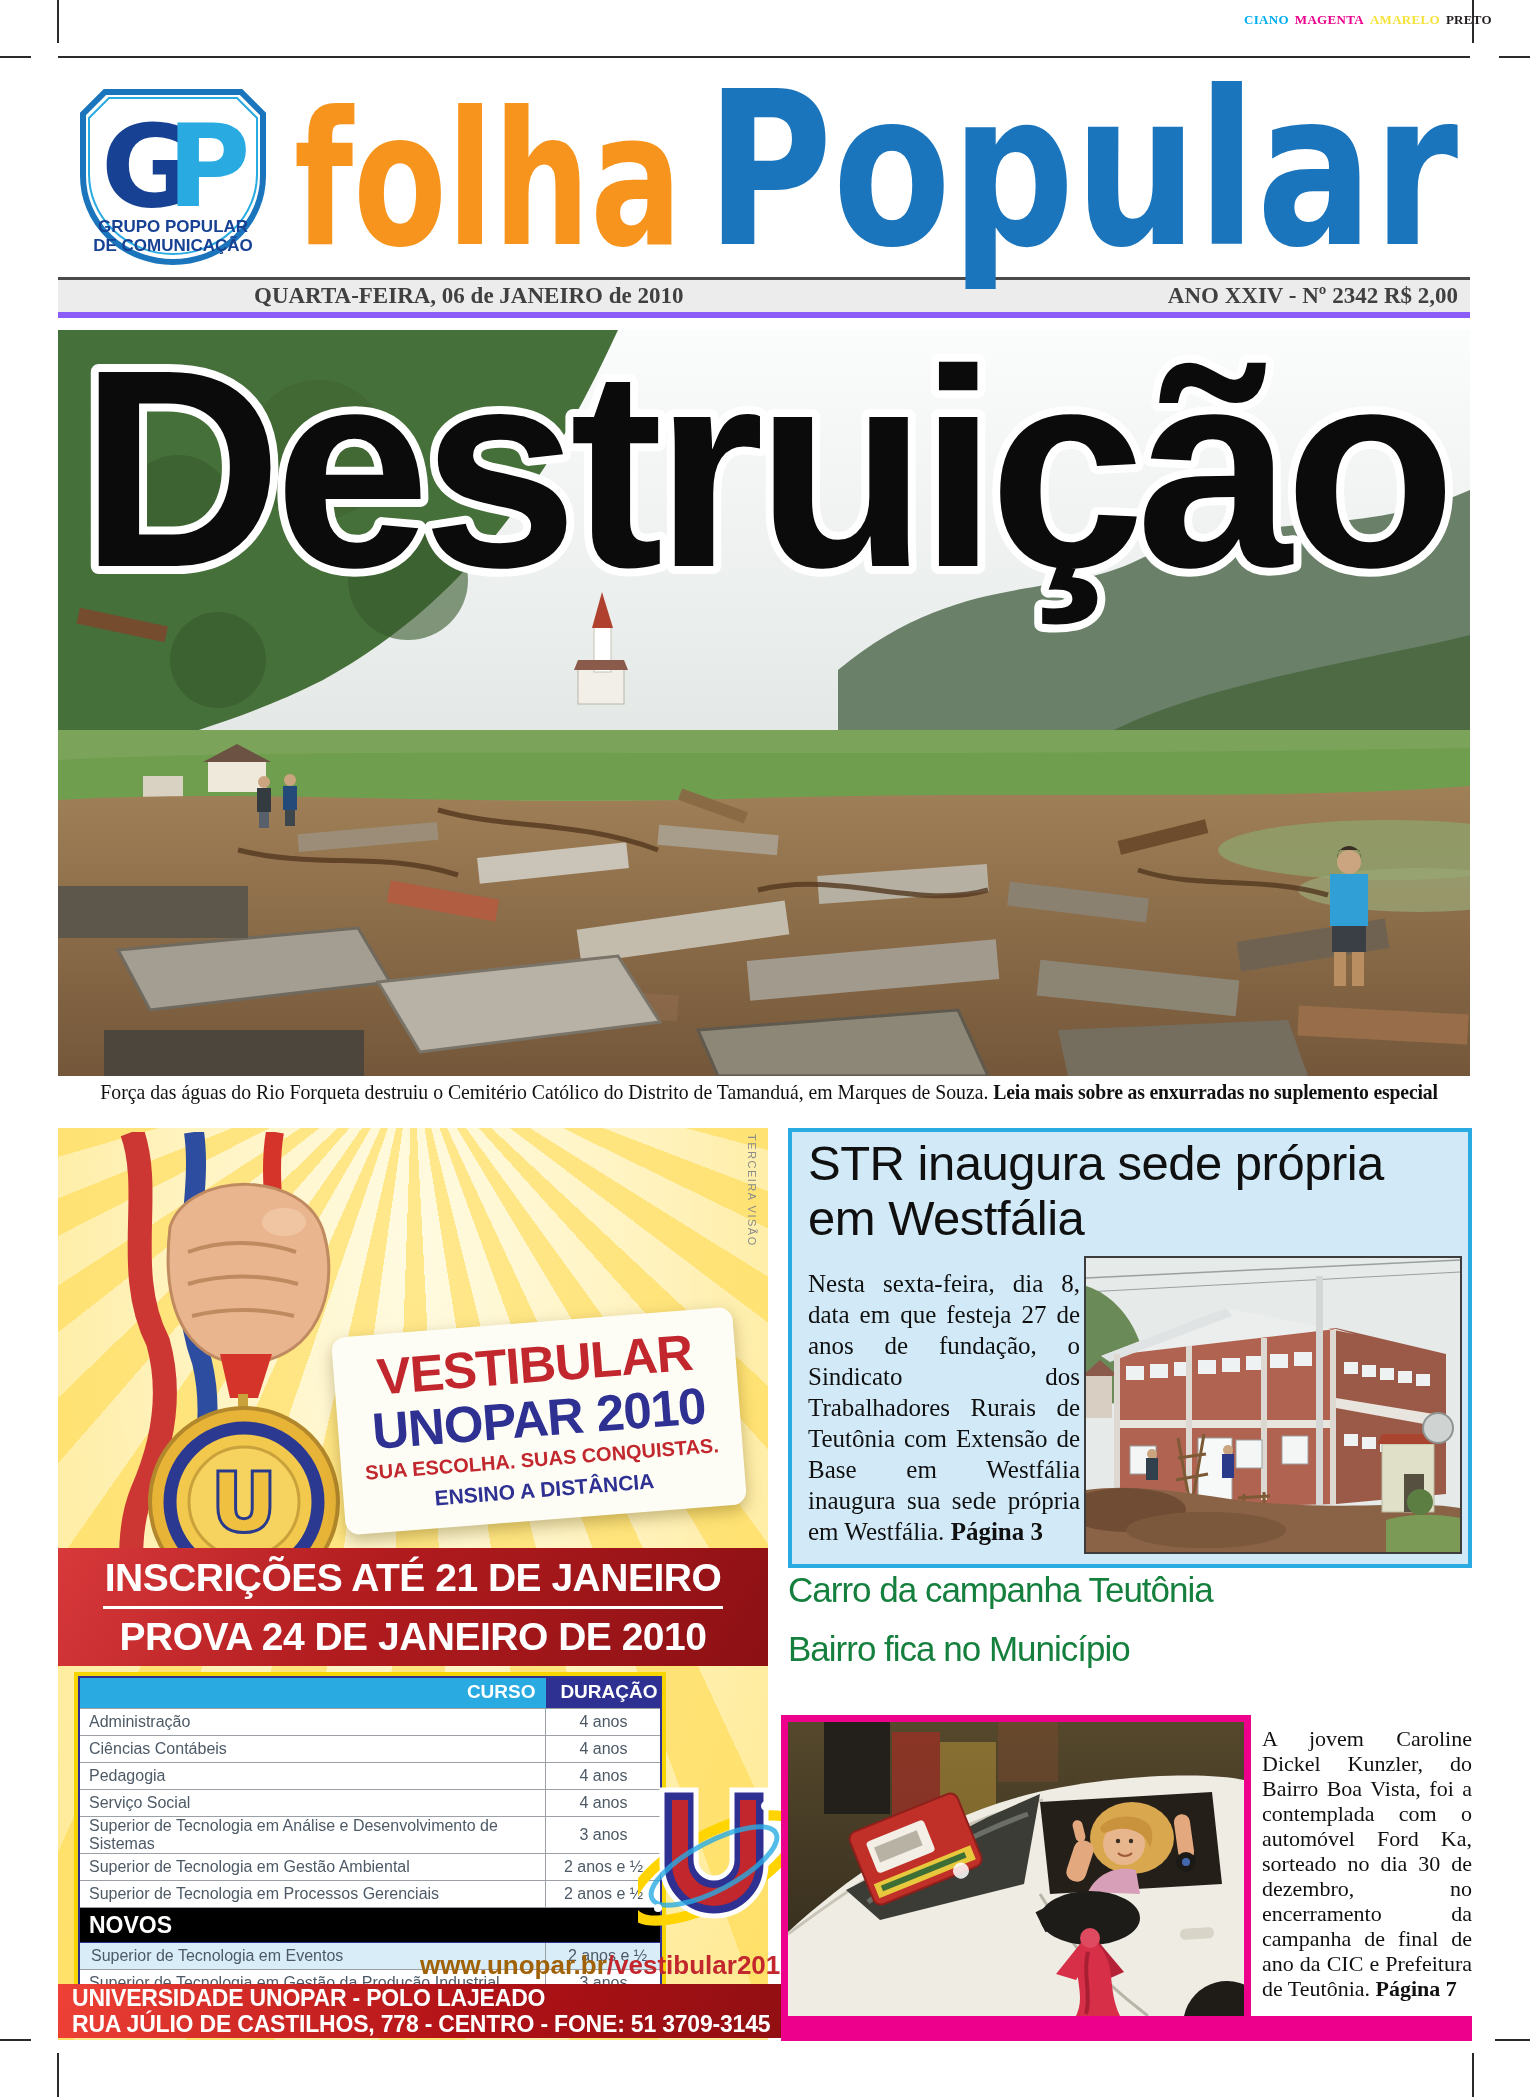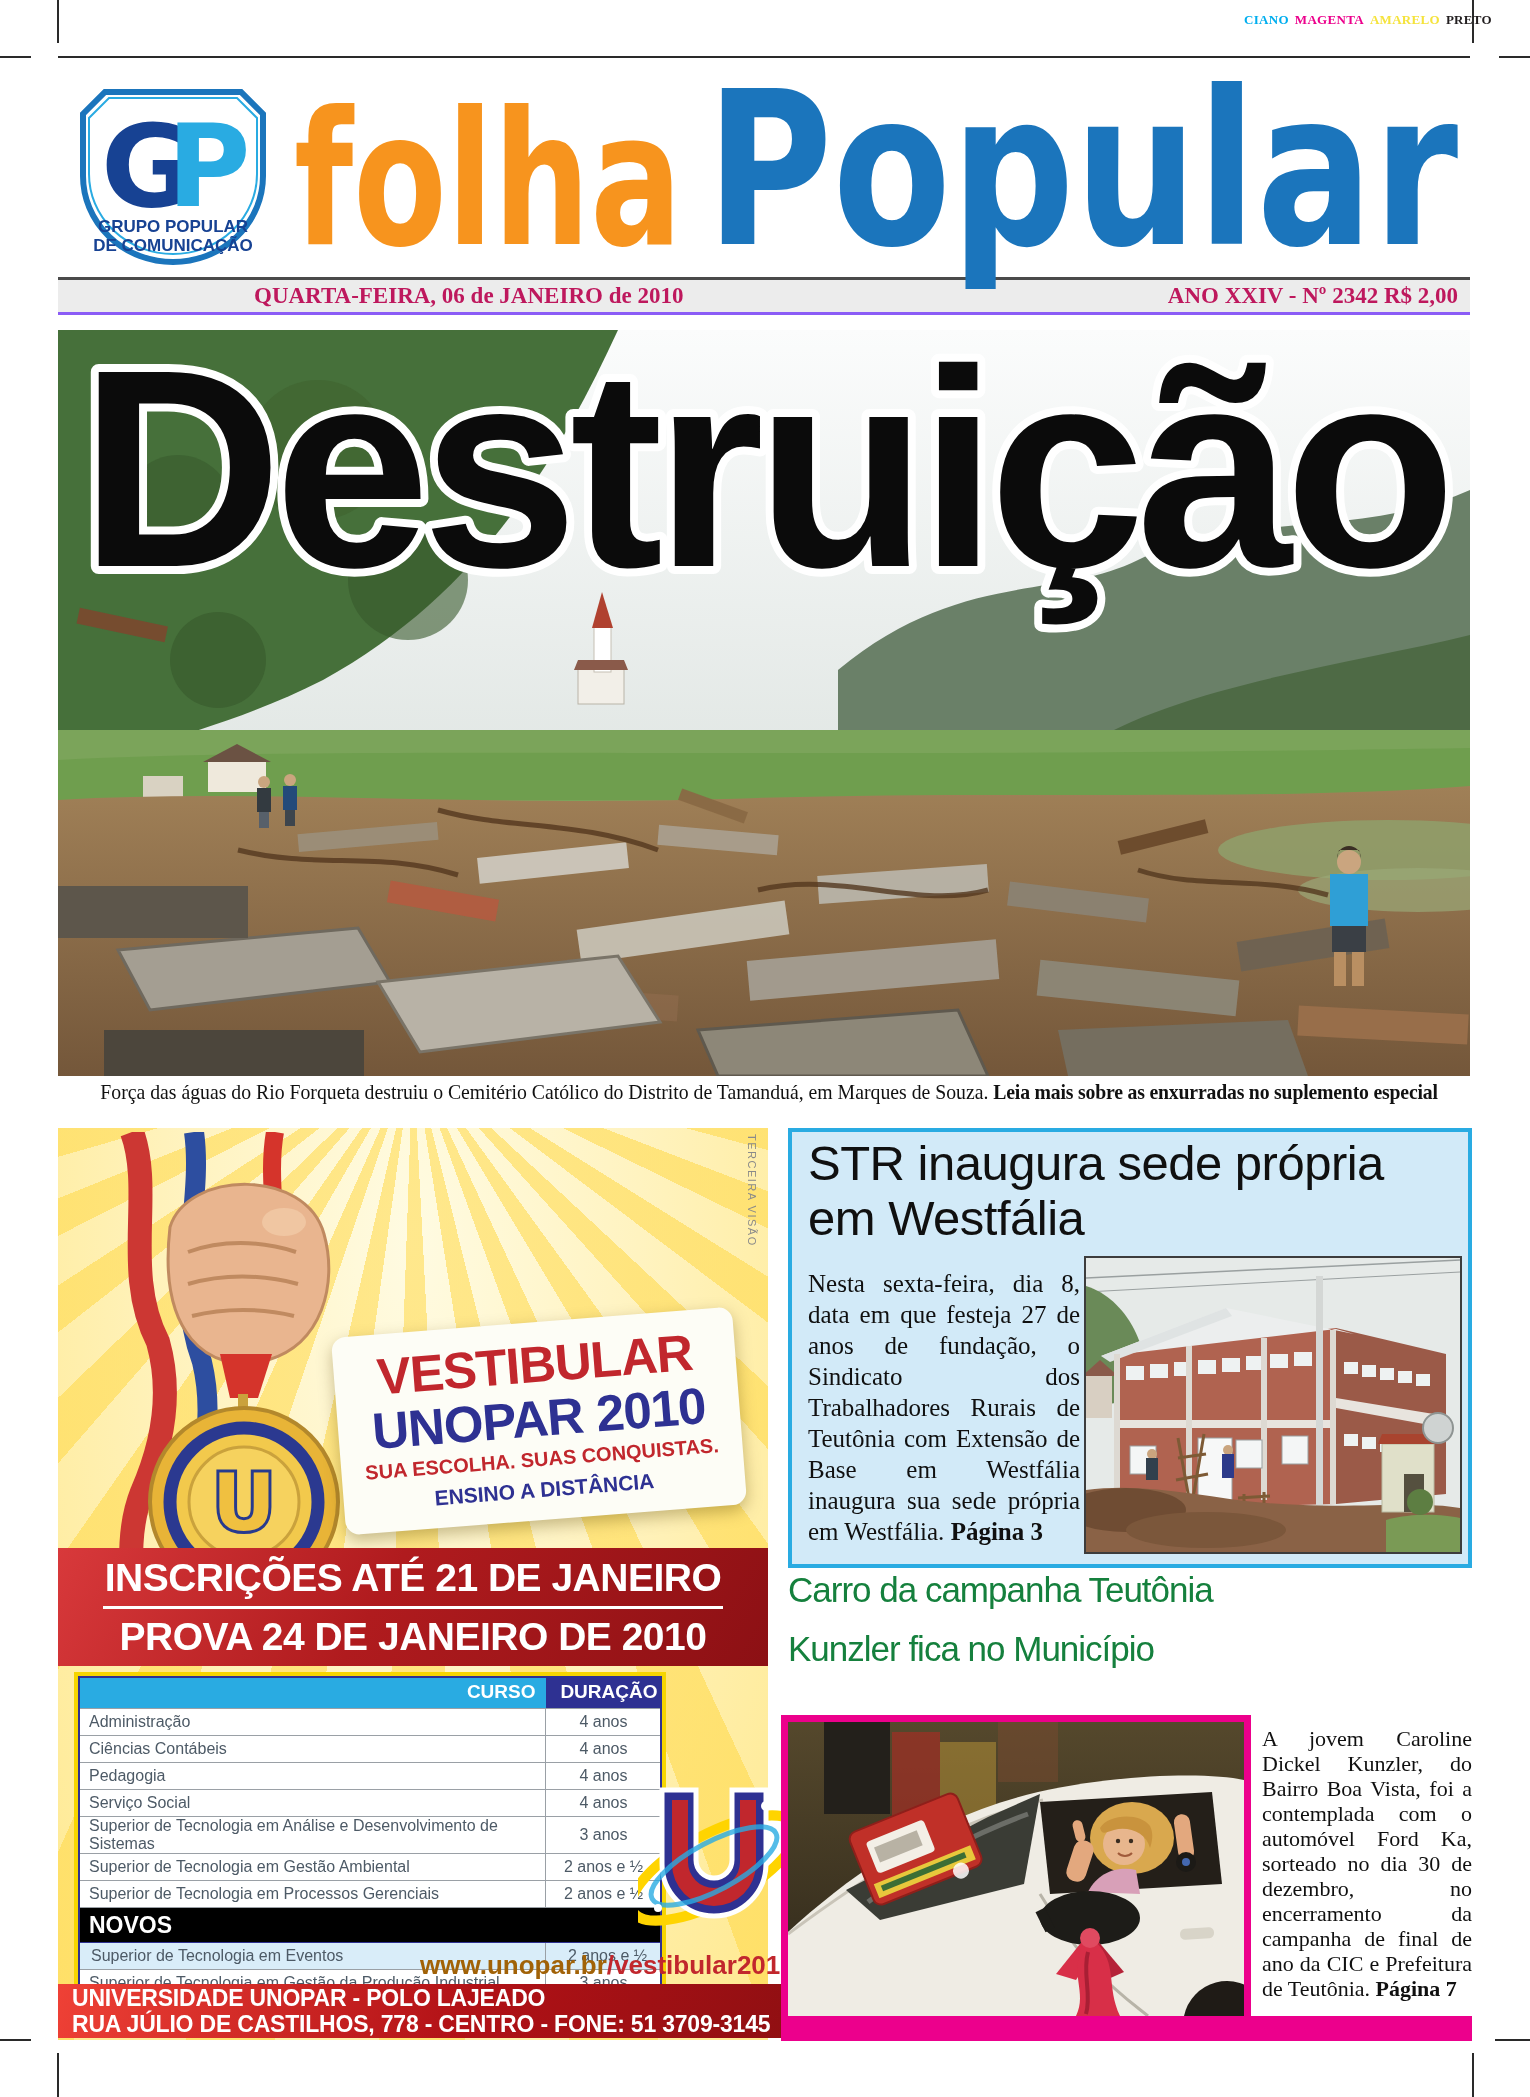--- a/index.html
+++ b/index.html
@@ -6,23 +6,23 @@
   #page{position:relative;width:1530px;height:2097px;background:#fff;overflow:hidden;
         font-family:"Liberation Sans",sans-serif;}
   .abs{position:absolute;}
   .mark{position:absolute;background:#2a2a2a;}
   
   #reg-row{position:absolute;left:1244px;top:12px;font-family:"Liberation Serif",serif;
            font-size:13px;letter-spacing:.3px;white-space:nowrap;}
   #reg-row span{margin-right:6px;font-weight:bold;}
   
   #datebar{position:absolute;left:58px;top:277px;width:1412px;height:32px;background:#ececec;
-           border-top:3px solid #4a4a4a;border-bottom:3px solid #8b5cf6;box-sizing:content-box;
+           border-top:3px solid #4a4a4a;border-bottom:6px solid #8b5cf6;box-sizing:content-box;
            display:flex;align-items:center;justify-content:space-between;
-           font-family:"Liberation Serif",serif;font-weight:bold;font-size:23px;color:#be185d;}
+           font-family:"Liberation Serif",serif;font-weight:bold;font-size:23px;color:#404040;}
   #datebar .d1{margin-left:196px;}
   #datebar .d2{margin-right:12px;}
   
   #caption{position:absolute;left:58px;top:1080px;width:1412px;text-align:center;
            font-family:"Liberation Serif",serif;font-size:21px;color:#111;
            white-space:nowrap;transform:scaleX(.94);transform-origin:50% 50%;}
   #caption b{letter-spacing:-.2px;}
   
   #ad{position:absolute;left:58px;top:1128px;width:710px;height:912px;overflow:hidden;
       background:
@@ -376,21 +376,21 @@
       <circle cx="352" cy="170" r="15" fill="#cfd3d2" stroke="#8e9492" stroke-width="2"></circle>
       <circle cx="66" cy="196" r="5" fill="#caa57f"></circle>
         <rect x="60" y="200" width="12" height="22" fill="#31404d"></rect>
       <circle cx="142" cy="192" r="5" fill="#caa57f"></circle>
         <rect x="136" y="196" width="12" height="24" fill="#2c3a8a"></rect>
     </svg>
   </div>
 
   <div id="car-title">
     <div>Carro da campanha Teutônia</div>
-    <div>Kunzler fica no Município</div>
+    <div>Bairro fica no Município</div>
   </div>
 
   <div id="car-frame">
     <svg width="456" height="294" viewBox="0 0 456 294">
       <defs>
         <linearGradient id="bgcar" x1="0" y1="0" x2="0" y2="1">
           <stop offset="0" stop-color="#55482c"></stop>
             <stop offset="1" stop-color="#2e271a"></stop>
         </linearGradient>
       </defs>

